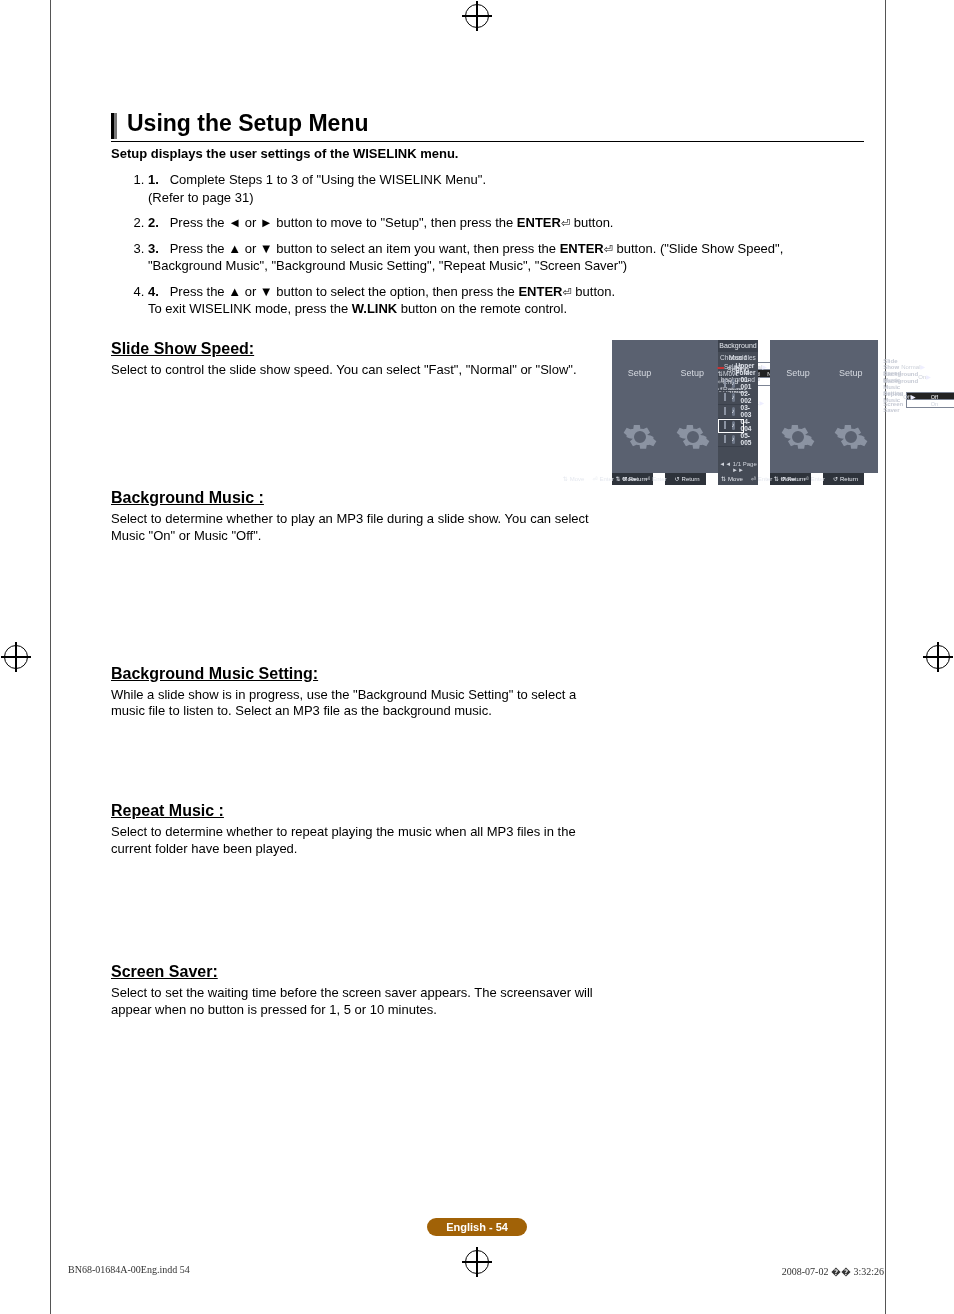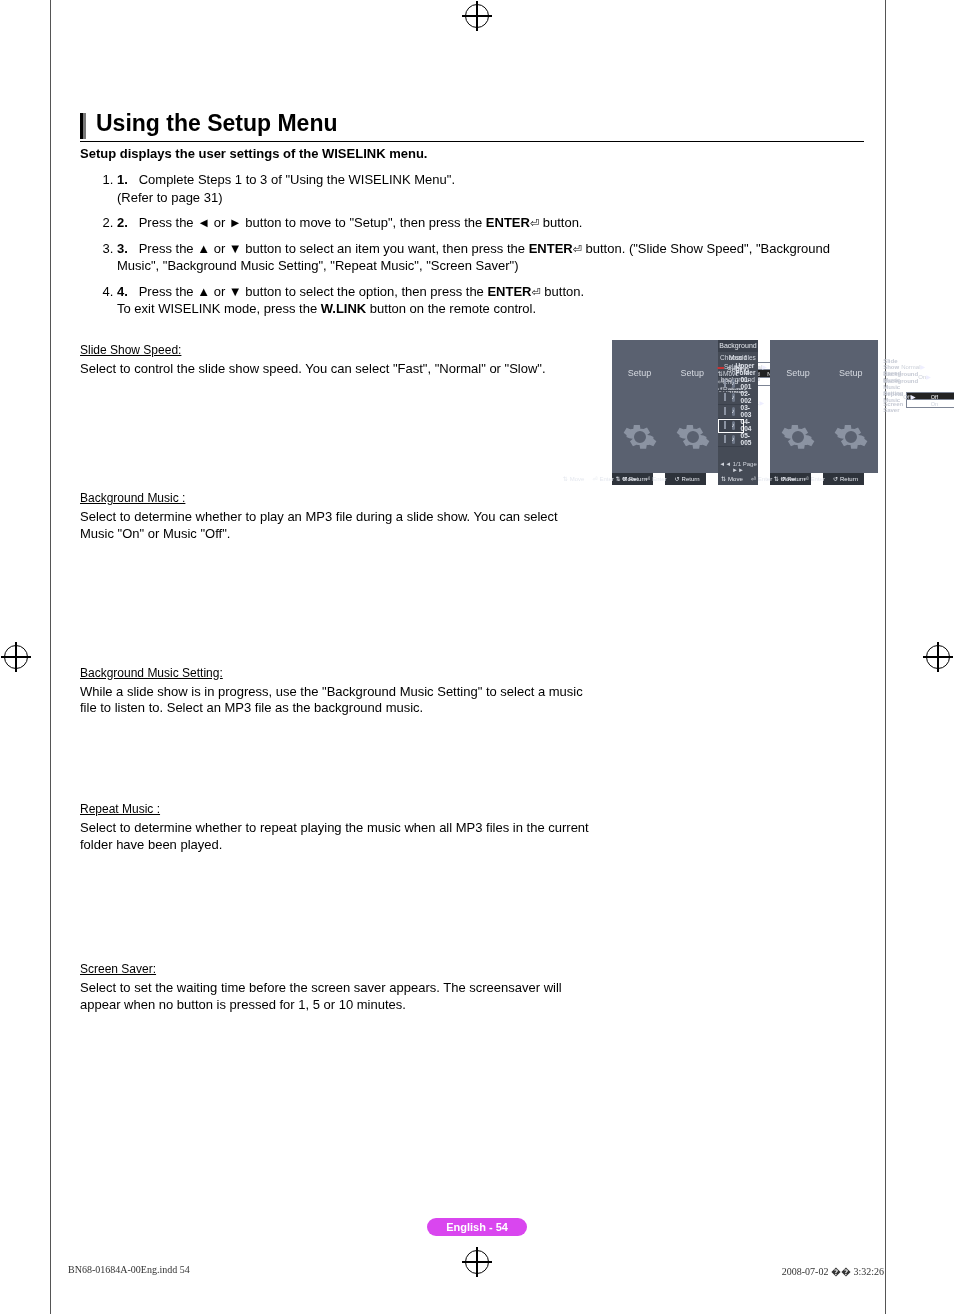--- a/index.html
+++ b/index.html
@@ -7,21 +7,21 @@
     margin: 0;
     background: #fff;
     font-family: Arial, Helvetica, sans-serif;
     color: #000;
     width: 954px;
   }
   .page {
     position: relative;
     width: 954px;
     height: 1314px;
-    padding: 110px 90px 60px 80px;
+    padding: 110px 90px 60px 111px;
     border-left: 0;
   }
   .crop-left, .crop-right {
     position: absolute;
     top: 0; bottom: 0;
     width: 1px;
     background: #555;
   }
   .crop-left { left: 50px; }
   .crop-right { right: 68px; }
@@ -62,22 +62,22 @@
   ol.steps li span.num { font-weight:bold; }
   .indent { margin-left:0; }
   .columns {
     display:flex;
     gap:18px;
     margin-top: 22px;
   }
   .leftcol { flex:1 1 420px; }
   .rightcol { width: 252px; flex: none; display:flex; flex-direction:row; gap:12px;}
   .section-h {
-    font-weight:normal;
-    font-size:12px;
+    font-weight:bold;
+    font-size:16px;
     text-decoration: underline;
     margin: 0 0 4px 0;
     display:inline-block;
   }
   .section-body {
     font-size:13px;
     margin:0 0 0 0;
     line-height:1.3;
   }
   .txtblock { margin-bottom:0; }
@@ -167,21 +167,21 @@
     width:9px;height:9px;border-radius:2px;background:#6e7788;
     display:flex;align-items:center;justify-content:center; font-size:6px;
   }
   .osd3 .litem.sel { outline:1.5px solid #fff; outline-offset:-1px; background:#3c424d;}
   .osd3 .pg { position:absolute; bottom:12px; width:100%; text-align:center;
     font-size:6px; color:#d0d4dc;}
 
   .pagefoot {
     position:absolute; left:50%; transform:translateX(-50%);
     bottom: 78px;
-    width:100px; height:18px; border-radius:9px; background:#d946ef;
+    width:100px; height:18px; border-radius:9px; background:#a16207;
     color:#fff; font-size:11px; font-weight:bold;
     display:flex; align-items:center; justify-content:center;
   }
   .imprint {
     position:absolute; bottom:36px; left:68px; right:70px;
     display:flex; justify-content:space-between;
     font-size:10px; font-family: "Times New Roman", serif; color:#333;
   }
   .enterglyph { font-size:11px; vertical-align:middle;}
   svg.gear { width:36px; height:36px;}

